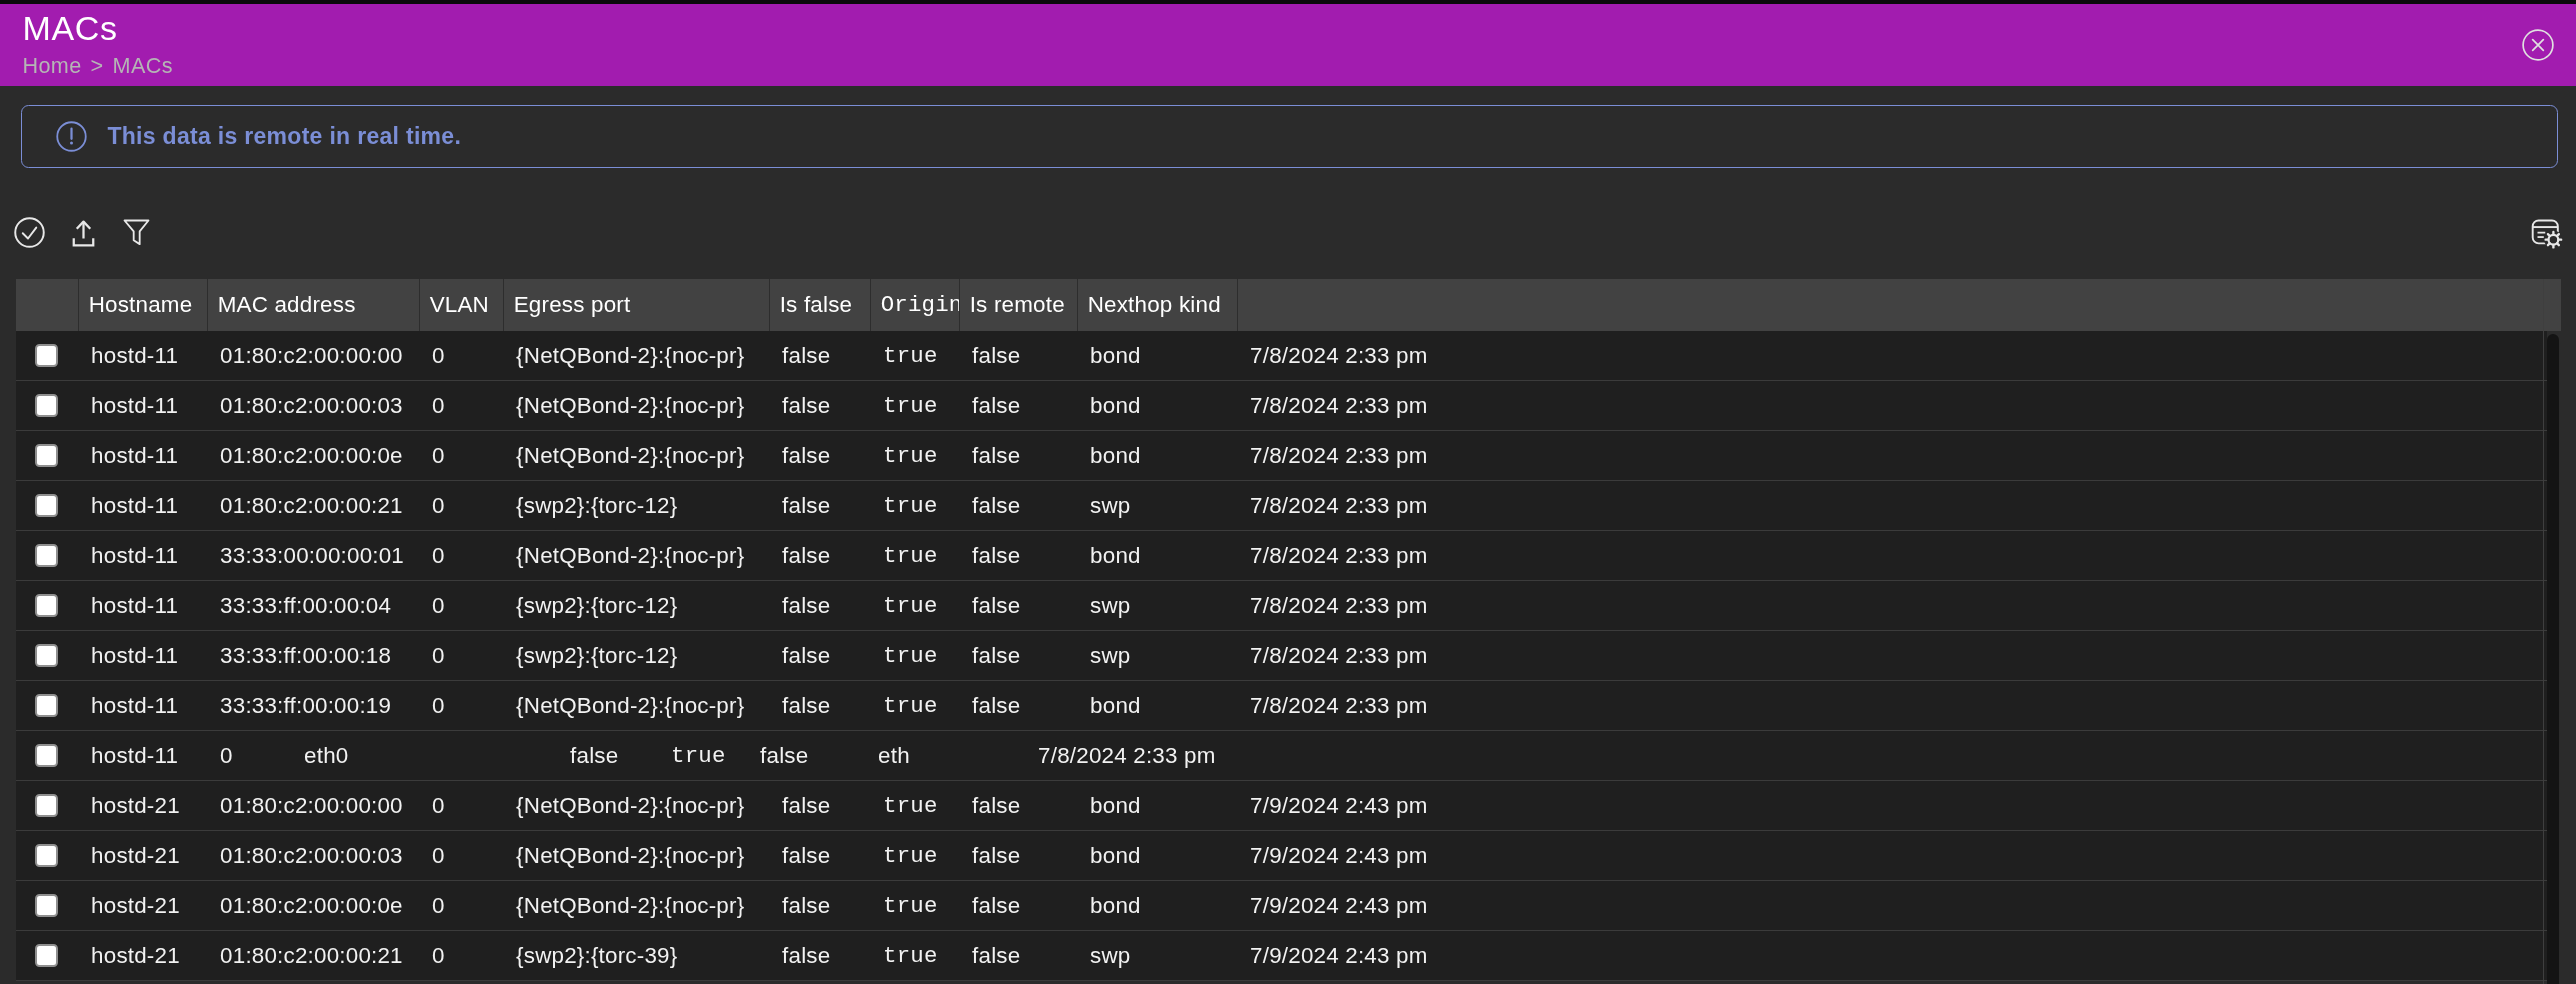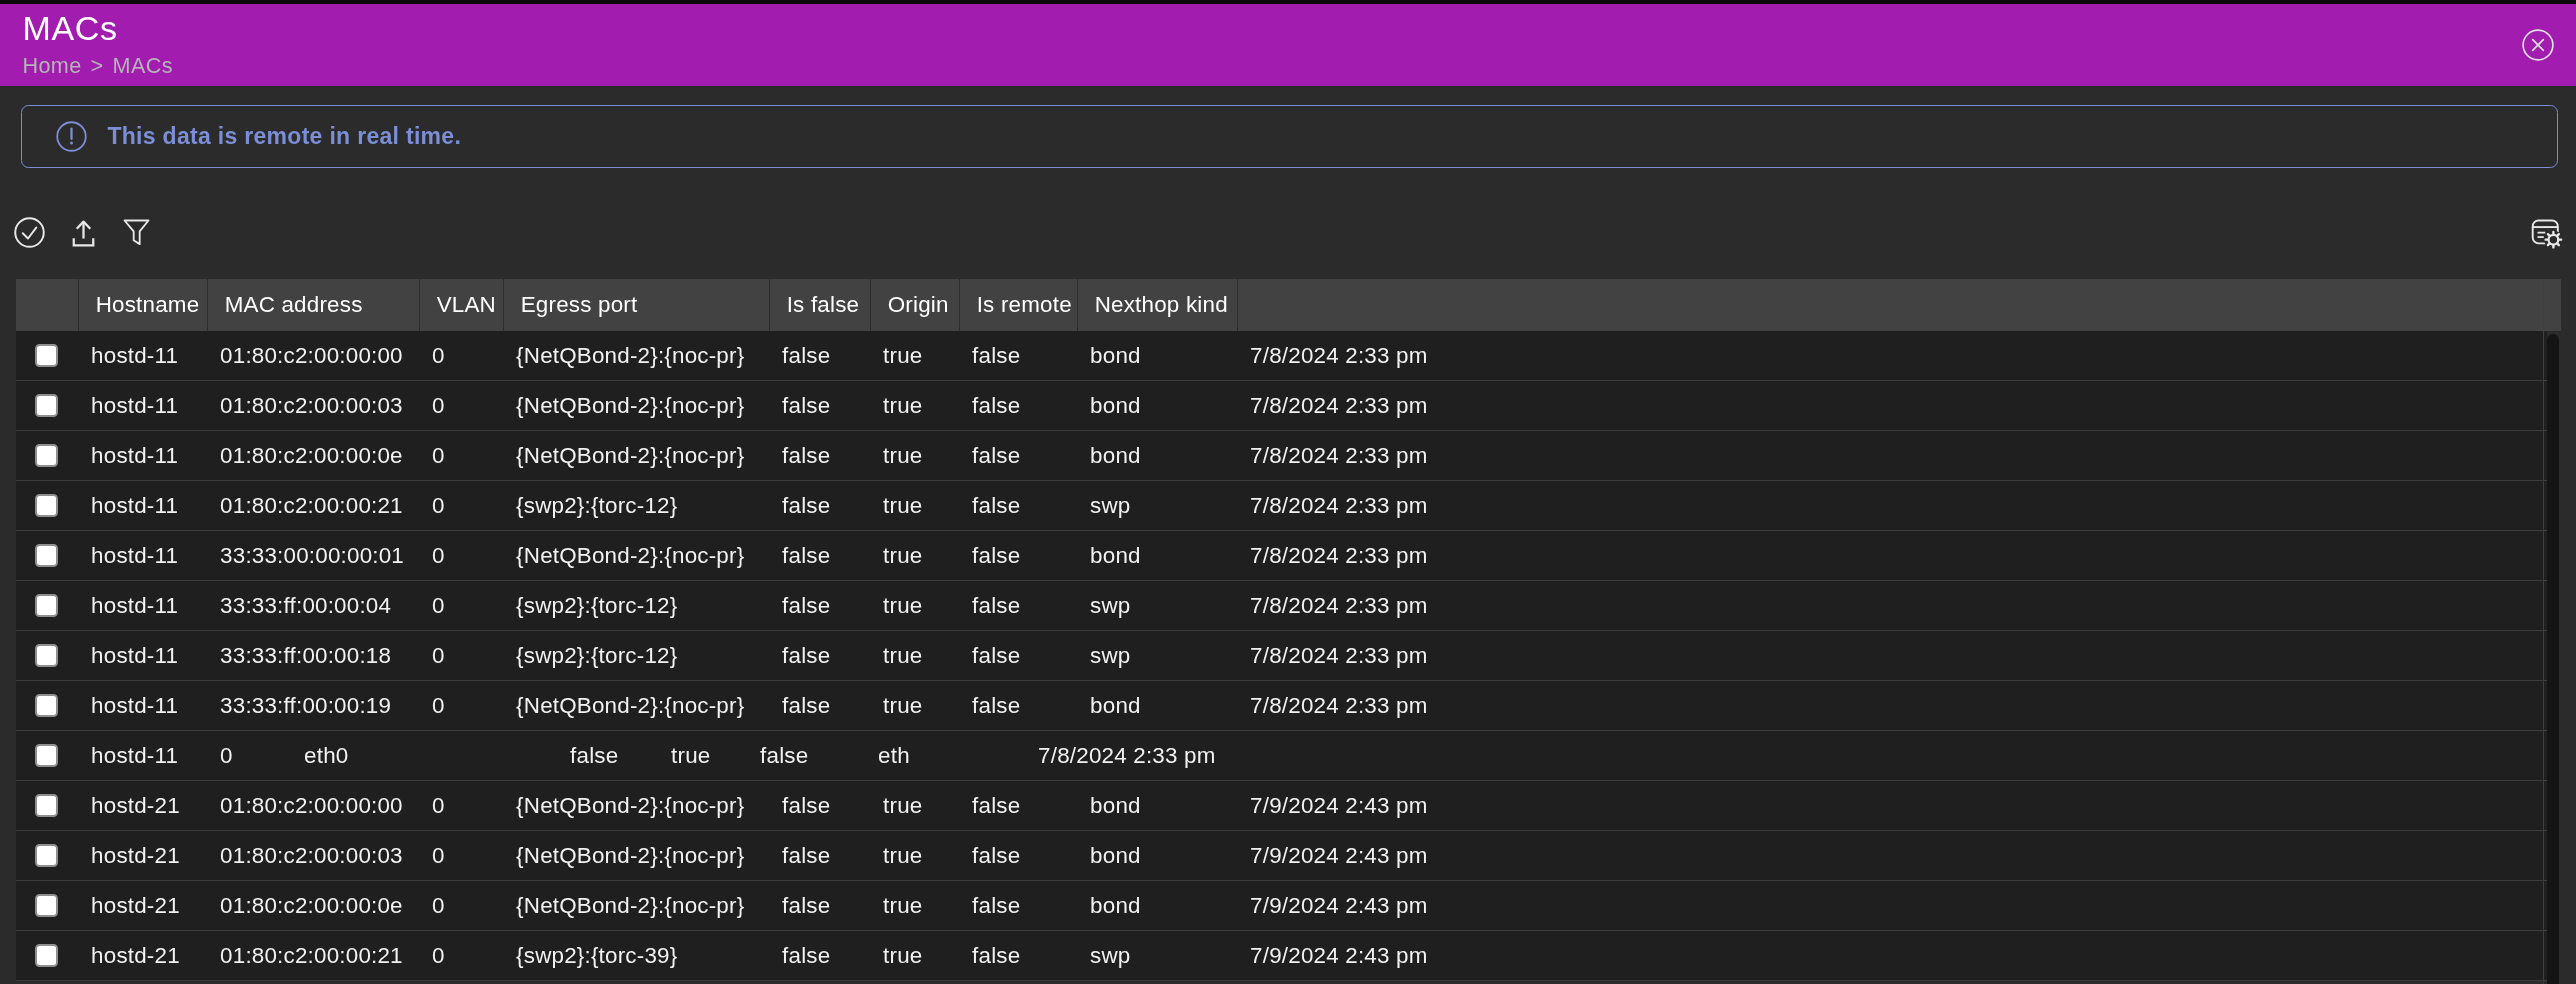--- a/index.html
+++ b/index.html
@@ -37,40 +37,40 @@
   }
   .toolbar-left{display:flex;align-items:center;gap:21px;}
   .icon-btn{background:none;border:none;padding:0;cursor:pointer;line-height:0;}
   
   .table{
     position:absolute;left:15.7px;right:15px;top:279px;bottom:0;
   }
   .thead{display:flex;height:52px;background:#424242;}
   .th{
     box-sizing:border-box;border-left:1.5px solid #2d2d2d;
-    display:flex;align-items:center;padding-left:17px;
+    display:flex;align-items:center;padding-left:10px;
     font-size:22.4px;font-weight:500;color:#ffffff;letter-spacing:0.2px;
     overflow:hidden;white-space:nowrap;
   }
   .th.col-check{border-left:none;}
   .th-filler{flex:1;border-left:1.5px solid #2d2d2d;}
   .tbody{margin-right:14px;}
   .tr{
     display:flex;height:50px;background:#1f1f1f;
     border-bottom:1.5px solid #3b3b3b;box-sizing:border-box;
   }
   .td{
     box-sizing:border-box;display:flex;align-items:center;padding-left:13.4px;
     font-size:22.4px;color:#f2f2f2;letter-spacing:0.2px;
     overflow:hidden;white-space:nowrap;
   }
   .td-filler{flex:1;}
   .col-check{width:62px;display:flex;align-items:center;justify-content:center;padding-left:0;}
   .col-1{width:129px;} .col-2{width:212px;} .col-3{width:84px;}
-  .col-4{width:266px;} .col-5{width:101px;} .col-6{width:89px;}
+  .col-4{width:266px;} .col-5{width:101px;} .col-6{width:89px;font-family:Liberation Mono, monospace;}
   .col-7{width:118px;} .col-8{width:160px;} .col-9{width:216px;}
   .checkbox{
     width:19.4px;height:19.4px;background:#ffffff;
     border:2.2px solid #8f8f8f;border-radius:4.5px;cursor:pointer;
   }
   
   .vscrollbar{
     position:absolute;top:0;right:0;bottom:0;width:18px;
     border-left:1.5px solid #3f3f3f;box-sizing:border-box;
   }

